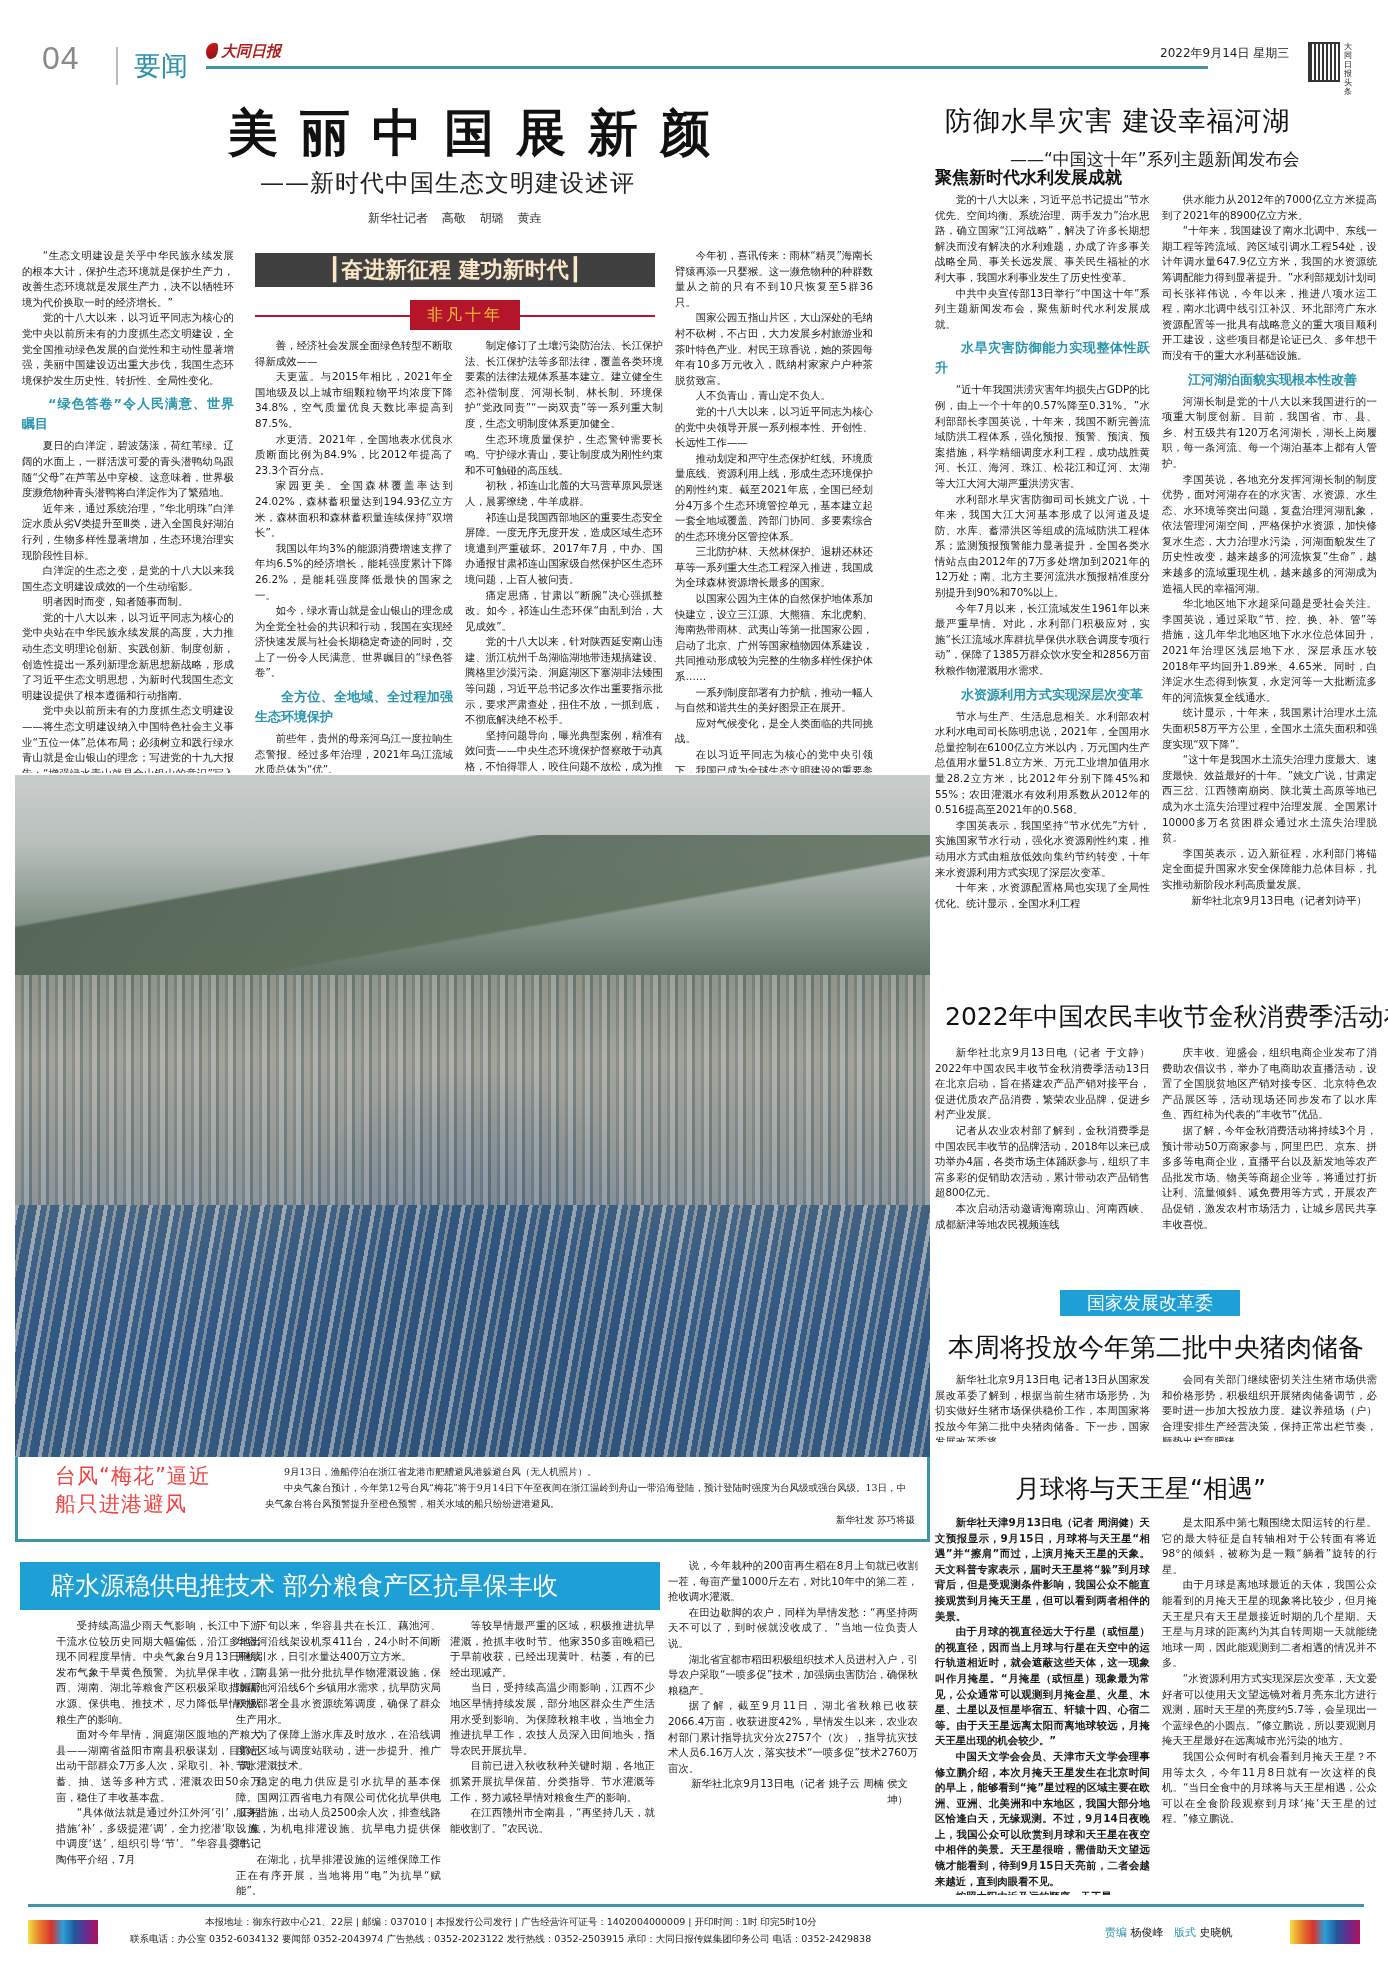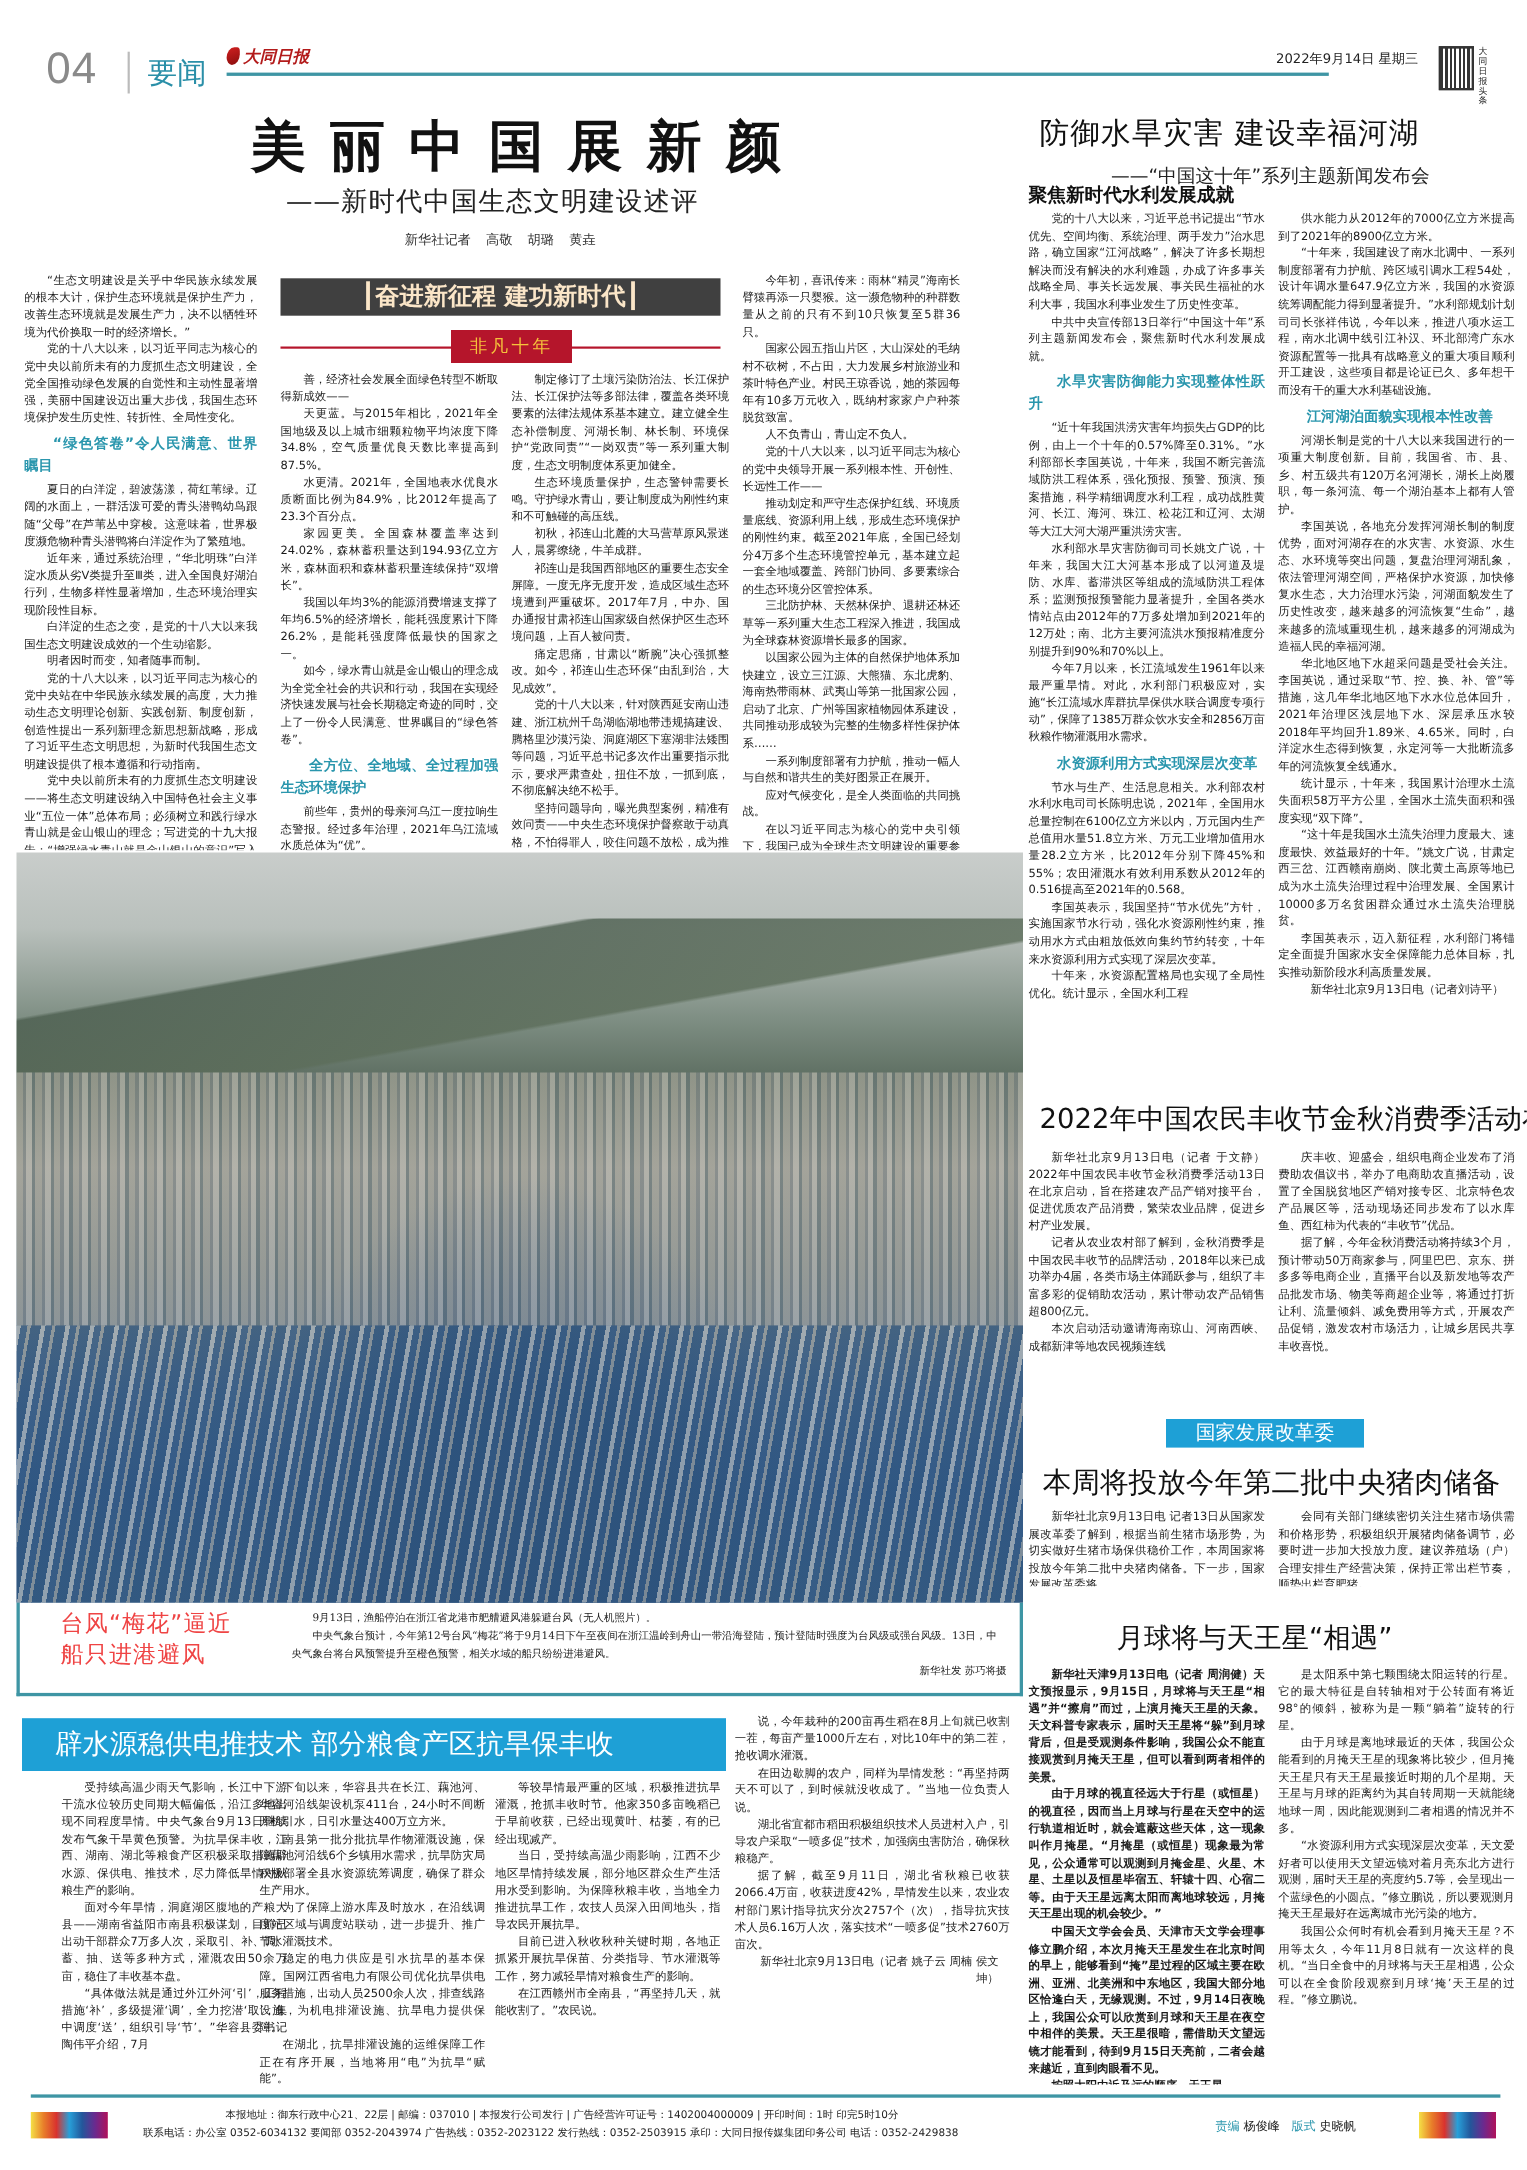--- a/index.html
+++ b/index.html
@@ -1,21 +1,21 @@
 <!DOCTYPE html>
 <html><head>
 <meta charset="utf-8">
 <style>
   * { box-sizing: border-box; margin: 0; padding: 0; }
   html, body { width: 1388px; height: 1973px; background: #fff; overflow: hidden; }
   body { font-family: "DejaVu Sans", sans-serif; color: #111; position: relative; }
   .abs { position: absolute; }
 
   
-  .page-num { left: 42px; top: 40px; font-size: 40px; color: #8a8a8a; font-family: "Liberation Sans", sans-serif; letter-spacing: 1px; }
+  .page-num { left: 42px; top: 40px; font-size: 32px; color: #8a8a8a; font-family: "Liberation Sans", sans-serif; letter-spacing: 1px; }
   .sep { left: 116px; top: 47px; width: 2px; height: 38px; background: #bbb; }
   .section { left: 134px; top: 48px; font-size: 27px; color: #2a8fa8; }
   .logo { left: 206px; top: 42px; font-size: 15px; color: #b31b1b; font-family: "DejaVu Serif", serif; font-weight: bold; font-style: italic; }
   .logo .flame { display:inline-block; width:12px; height:16px; border-radius: 60% 20% 60% 40%; background: linear-gradient(160deg,#d02020,#8a0d0d); vertical-align: -3px; margin-right: 3px; }
   .top-rule { left: 206px; top: 66px; width: 1002px; height: 3px; background: #3e95a4; }
   .date { left: 1160px; top: 45px; font-size: 12px; color: #222; }
   .qr { left: 1308px; top: 42px; width: 32px; height: 40px;
         background:
           repeating-linear-gradient(90deg,#111 0 2px,#fff 2px 4px),
           #111; opacity: .85; border: 2px solid #111; }
@@ -142,21 +142,21 @@
     <p>“近十年我国洪涝灾害年均损失占GDP的比例，由上一个十年的0.57%降至0.31%。”水利部部长李国英说，十年来，我国不断完善流域防洪工程体系，强化预报、预警、预演、预案措施，科学精细调度水利工程，成功战胜黄河、长江、海河、珠江、松花江和辽河、太湖等大江大河大湖严重洪涝灾害。</p>
     <p>水利部水旱灾害防御司司长姚文广说，十年来，我国大江大河基本形成了以河道及堤防、水库、蓄滞洪区等组成的流域防洪工程体系；监测预报预警能力显著提升，全国各类水情站点由2012年的7万多处增加到2021年的12万处；南、北方主要河流洪水预报精准度分别提升到90%和70%以上。</p>
     <p>今年7月以来，长江流域发生1961年以来最严重旱情。对此，水利部门积极应对，实施“长江流域水库群抗旱保供水联合调度专项行动”，保障了1385万群众饮水安全和2856万亩秋粮作物灌溉用水需求。</p>
     <h4>水资源利用方式实现深层次变革</h4>
     <p>节水与生产、生活息息相关。水利部农村水利水电司司长陈明忠说，2021年，全国用水总量控制在6100亿立方米以内，万元国内生产总值用水量51.8立方米、万元工业增加值用水量28.2立方米，比2012年分别下降45%和55%；农田灌溉水有效利用系数从2012年的0.516提高至2021年的0.568。</p>
     <p>李国英表示，我国坚持“节水优先”方针，实施国家节水行动，强化水资源刚性约束，推动用水方式由粗放低效向集约节约转变，十年来水资源利用方式实现了深层次变革。</p>
     <p>十年来，水资源配置格局也实现了全局性优化。统计显示，全国水利工程</p>
   </div>
 <div class="abs col" style="left:1162px;top:192px;width:215px;height:790px;">
     <p>供水能力从2012年的7000亿立方米提高到了2021年的8900亿立方米。</p>
-    <p>“十年来，我国建设了南水北调中、一系列制度部署有力护航、跨区域引调水工程54处，设计年调水量647.9亿立方米，我国的水资源统筹调配能力得到显著提升。”水利部规划计划司司长张祥伟说，今年以来，推进八项水运工程，南水北调中线引江补汉、环北部湾广东水资源配置等一批具有战略意义的重大项目顺利开工建设，这些项目都是论证已久、多年想干而没有干的重大水利基础设施。</p>
+    <p>“十年来，我国建设了南水北调中、东线一期工程等跨流域、跨区域引调水工程54处，设计年调水量647.9亿立方米，我国的水资源统筹调配能力得到显著提升。”水利部规划计划司司长张祥伟说，今年以来，推进八项水运工程，南水北调中线引江补汉、环北部湾广东水资源配置等一批具有战略意义的重大项目顺利开工建设，这些项目都是论证已久、多年想干而没有干的重大水利基础设施。</p>
     <h4>江河湖泊面貌实现根本性改善</h4>
     <p>河湖长制是党的十八大以来我国进行的一项重大制度创新。目前，我国省、市、县、乡、村五级共有120万名河湖长，湖长上岗履职，每一条河流、每一个湖泊基本上都有人管护。</p>
     <p>李国英说，各地充分发挥河湖长制的制度优势，面对河湖存在的水灾害、水资源、水生态、水环境等突出问题，复盘治理河湖乱象，依法管理河湖空间，严格保护水资源，加快修复水生态，大力治理水污染，河湖面貌发生了历史性改变，越来越多的河流恢复“生命”，越来越多的流域重现生机，越来越多的河湖成为造福人民的幸福河湖。</p>
     <p>华北地区地下水超采问题是受社会关注。李国英说，通过采取“节、控、换、补、管”等措施，这几年华北地区地下水水位总体回升，2021年治理区浅层地下水、深层承压水较2018年平均回升1.89米、4.65米。同时，白洋淀水生态得到恢复，永定河等一大批断流多年的河流恢复全线通水。</p>
     <p>统计显示，十年来，我国累计治理水土流失面积58万平方公里，全国水土流失面积和强度实现“双下降”。</p>
     <p>“这十年是我国水土流失治理力度最大、速度最快、效益最好的十年。”姚文广说，甘肃定西三岔、江西赣南崩岗、陕北黄土高原等地已成为水土流失治理过程中治理发展、全国累计10000多万名贫困群众通过水土流失治理脱贫。</p>
     <p>李国英表示，迈入新征程，水利部门将锚定全面提升国家水安全保障能力总体目标，扎实推动新阶段水利高质量发展。</p>
     <p class="sign">新华社北京9月13日电（记者刘诗平）</p>
   </div>
 

